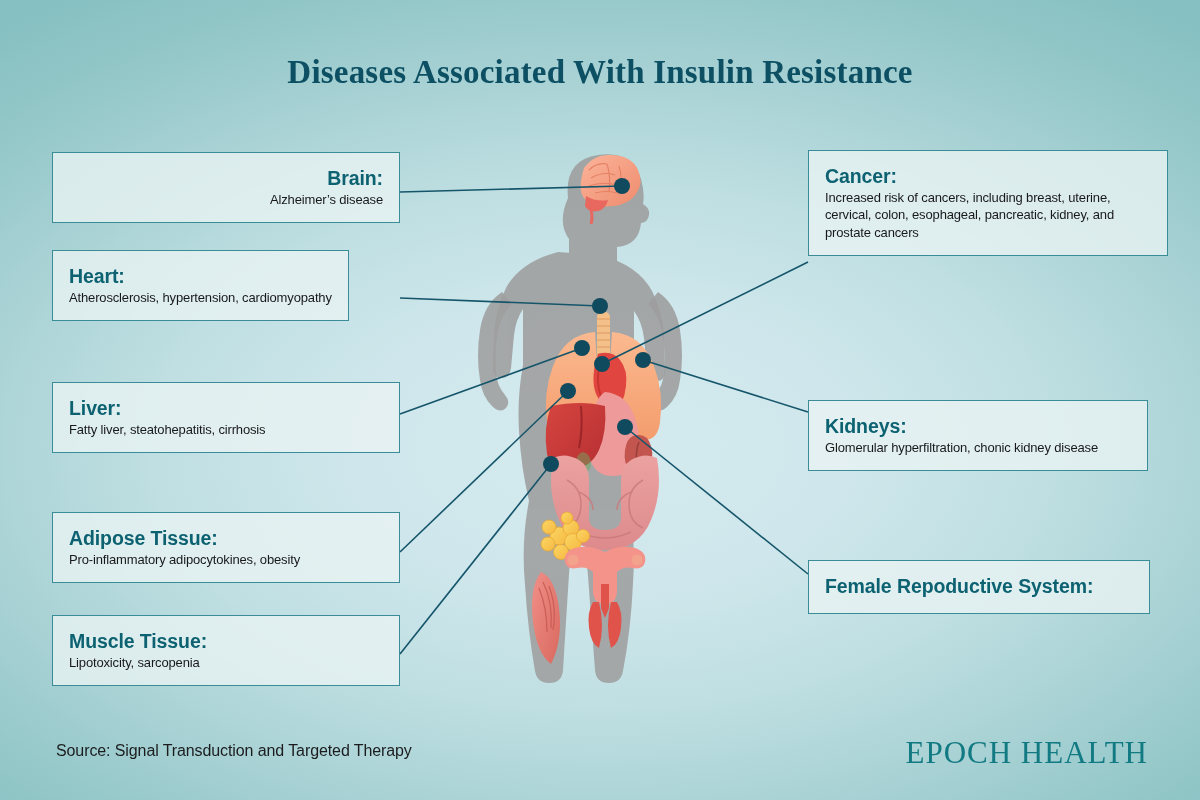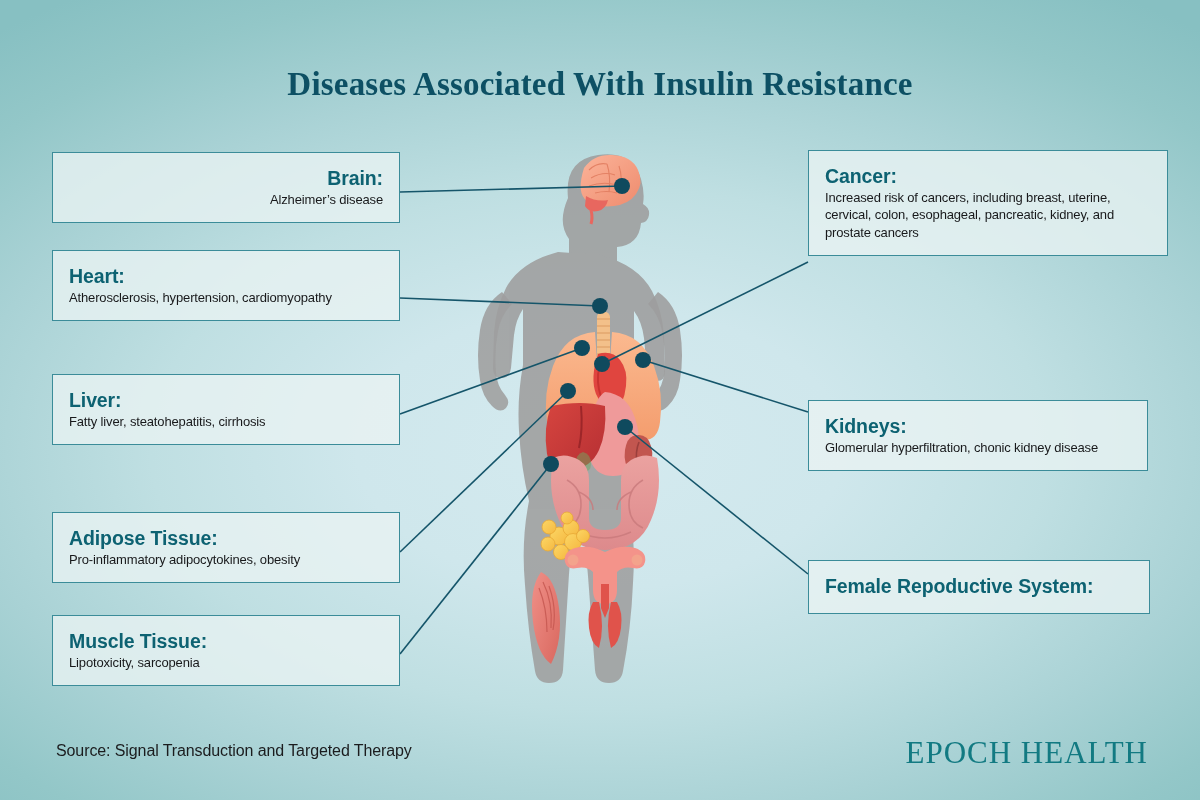--- a/index.html
+++ b/index.html
@@ -32,21 +32,20 @@
     position: absolute;
     top: 54px;
     left: 0;
     width: 1200px;
     text-align: center;
     font-family: "Liberation Serif", serif;
     font-weight: bold;
     font-size: 33px;
     letter-spacing: 0.2px;
     color: #0d5064;
-    margin-top: 12px;
   }
 
   
   .callout {
     position: absolute;
     border: 1.5px solid #3b8c99;
     background: rgba(233, 243, 243, 0.80);
     padding: 13px 16px 14px 16px;
   }
   .callout .head {
@@ -58,22 +57,22 @@
   }
   .callout .body {
     font-size: 13px;
     color: #18191b;
     line-height: 1.33;
     letter-spacing: -0.15px;
   }
 
   
   #box-brain   { left: 52px; top: 152px; width: 348px; text-align: right; }
-  #box-heart   { left: 52px; top: 250px; width: 348px; }
-  #box-liver   { left: 52px; top: 374px; width: 348px; }
+  #box-heart   { left: 52px; top: 250px; width: 297px; }
+  #box-liver   { left: 52px; top: 382px; width: 348px; }
   #box-adipose { left: 52px; top: 512px; width: 348px; }
   #box-muscle  { left: 52px; top: 615px; width: 348px; }
 
   
   #box-cancer  { left: 808px; top: 150px; width: 360px; }
   #box-kidneys { left: 808px; top: 400px; width: 340px; }
   #box-female  { left: 808px; top: 560px; width: 342px; }
 
   
   #connectors {

